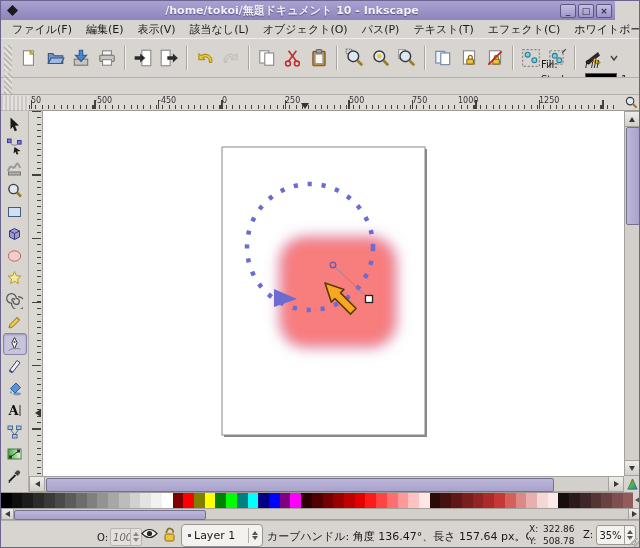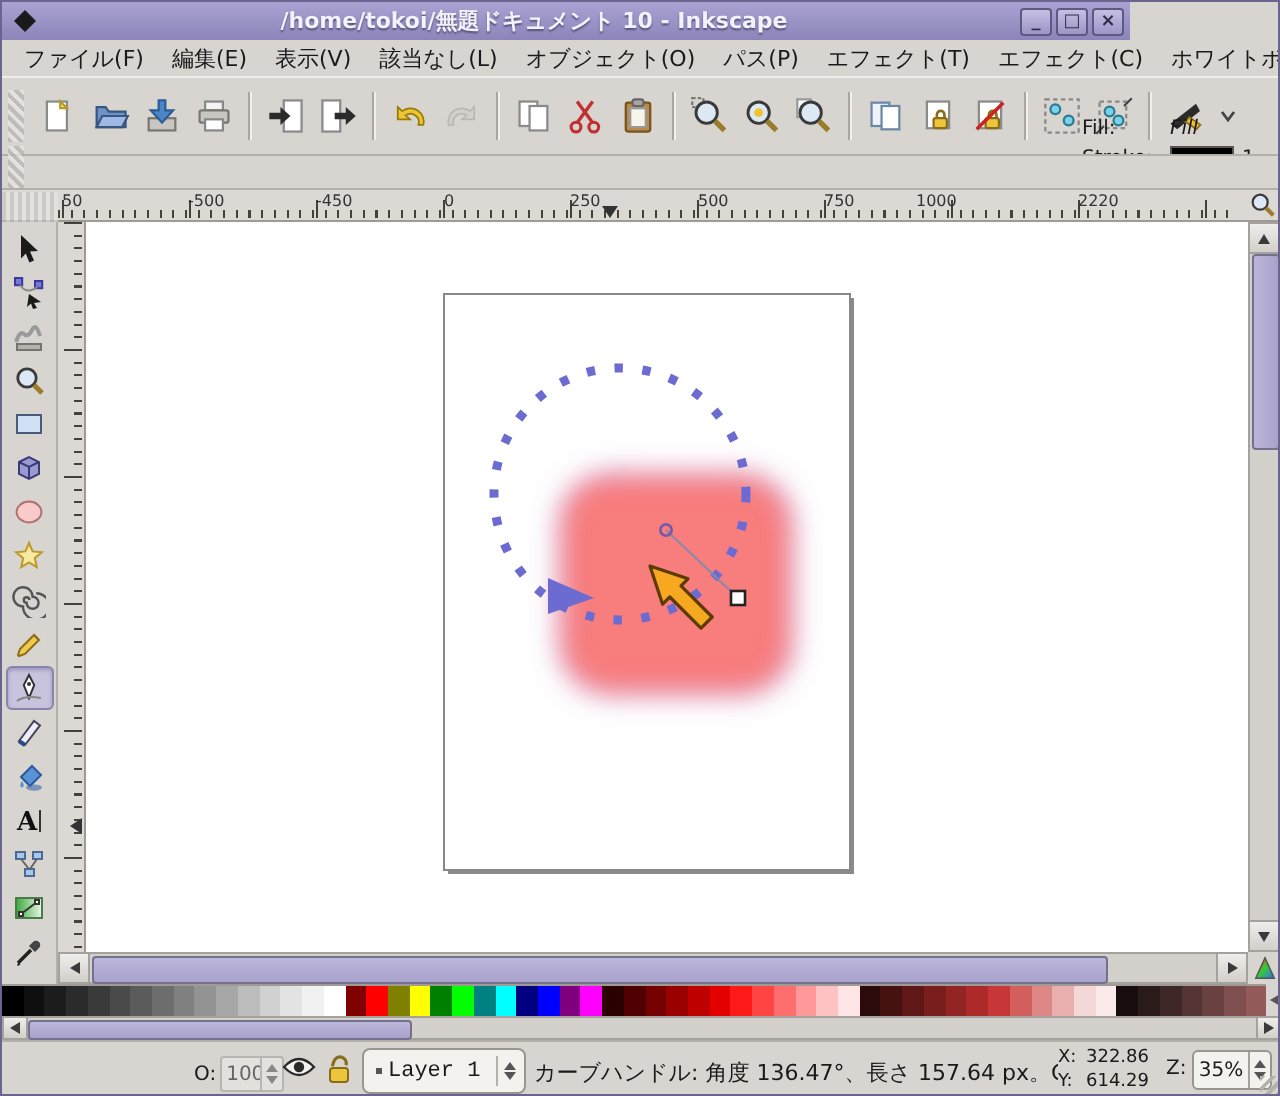--- a/index.html
+++ b/index.html
@@ -1,19 +1,19 @@
 <!DOCTYPE html>
 <html><head>
 <meta charset="utf-8">
 <style>
   html,body{margin:0;padding:0;}
   #win{position:relative;width:640px;height:548px;background:#d8d4d0;font-family:"DejaVu Sans",sans-serif;overflow:hidden;border:1px solid #6a648f;box-sizing:border-box;}
   .abs{position:absolute;}
   
-  .titlebar{left:0;top:0;width:564px;height:19px;background:linear-gradient(#a9a2d2,#8d85ba);display:flex;align-items:center;color:#f3f1fa;font-size:11px;font-weight:bold;}
+  .titlebar{left:0;top:0;width:614px;height:19px;background:linear-gradient(#a9a2d2,#8d85ba);display:flex;align-items:center;color:#f3f1fa;font-size:11px;font-weight:bold;}
   .win-logo{width:11px;height:11px;margin:0 6px;background:#1a1a1a;clip-path:polygon(50% 0,100% 50%,50% 100%,0 50%);}
   .title-text{flex:1;text-align:center;text-shadow:0 1px 1px #55507a;white-space:nowrap;overflow:hidden;}
   .winbtns{display:flex;gap:2px;margin-right:3px;}
   .winbtn{width:16px;height:14px;background:linear-gradient(#c5bfe2,#9d95c7);border:1px solid #5e5884;border-radius:2px;color:#2f2b4a;font-size:9px;line-height:12px;text-align:center;box-sizing:border-box;}
   
   .menubar{left:0;top:19px;width:640px;height:18px;background:#d8d4d0;display:flex;align-items:center;padding-left:4px;box-sizing:border-box;}
   .menu-item{font-size:11px;color:#1a1a1a;padding:1px 7px;white-space:nowrap;}
   
   .cmdbar{left:0;top:37px;width:640px;height:39px;background:#d8d4d0;border-top:1px solid #efedeb;display:flex;align-items:center;padding-left:3px;box-sizing:border-box;}
   .grip{width:8px;height:26px;margin-right:4px;background:repeating-linear-gradient(45deg,#b5b1ac 0 2px,#e8e6e3 2px 4px);opacity:.7;}
@@ -71,31 +71,31 @@
   .palscroll{left:0;top:507px;width:640px;height:12px;background:#d3d0cc;border:1px solid #a5a19c;box-sizing:border-box;}
   .palscroll .ps-btn{position:absolute;top:0;width:11px;height:10px;background:linear-gradient(#efedeb,#d2cfca);display:flex;align-items:center;justify-content:center;border-right:1px solid #a5a19c;}
   .palscroll .ps-btn.right{right:0;border-right:none;border-left:1px solid #a5a19c;}
   .ps-thumb{position:absolute;left:12px;top:1px;width:190px;height:8px;background:linear-gradient(#bcb6da,#a9a2cc);border:1px solid #76708f;border-radius:2px;}
   
   .statusbar{left:0;top:519px;width:640px;height:29px;background:#d8d4d0;border-top:1px solid #b3afa9;font-size:10px;color:#1a1a1a;box-sizing:border-box;}
   .st-fs{position:absolute;left:4px;top:2px;line-height:12px;}
   .st-fs .lab{display:inline-block;width:36px;}
   .st-op{position:absolute;left:96px;top:7px;display:flex;align-items:center;gap:2px;}
   .spinbox{background:#eceae7;border:1px solid #a5a19c;border-radius:2px;height:16px;display:flex;align-items:center;}
-  .spinbox .val{padding:0 2px;font-size:10px;overflow:hidden;}
+  .spinbox .val{padding:0 2px;font-size:10px;overflow:hidden;font-style:italic;}
   .spin-arrows{display:flex;flex-direction:column;justify-content:center;gap:2px;border-left:1px solid #a5a19c;padding:0 2px;height:100%;box-sizing:border-box;}
   .sa{width:0;height:0;border-left:3px solid transparent;border-right:3px solid transparent;}
   .sa.up{border-bottom:4px solid #555;}
   .sa.dn{border-top:4px solid #555;}
   .st-op .spinbox{width:30px;opacity:.6;}
   .st-eye{position:absolute;left:140px;top:6px;}
   .st-lock{position:absolute;left:161px;top:5px;}
   .layer-combo{position:absolute;left:180px;top:3px;width:80px;height:21px;background:#f4f2ef;border:1px solid #9a968f;border-radius:4px;display:flex;align-items:center;font-size:11px;}
   .layer-combo .dot{width:3px;height:3px;background:#555;margin:0 3px 0 6px;}
-  .layer-combo .nm{flex:1;font-family:Liberation Mono, monospace;}
+  .layer-combo .nm{flex:1;}
   .layer-combo .cdiv{width:1px;height:15px;background:#b5b1ac;margin-right:3px;}
   .unfold{display:flex;flex-direction:column;gap:1px;margin-right:4px;}
   .st-msg{position:absolute;left:266px;top:8px;width:262px;white-space:nowrap;overflow:hidden;font-size:11px;}
   .st-xy{position:absolute;left:528px;top:2px;font-size:9px;line-height:12px;text-align:left;}
   .st-xy b{font-weight:normal;display:inline-block;width:14px;}
   .st-z{position:absolute;left:582px;top:8px;font-size:10px;}
   .st-zoom{position:absolute;left:595px;top:4px;width:38px;height:18px;background:#f4f2ef;border:1px solid #9a968f;border-radius:3px;display:flex;align-items:center;}
   .st-zoom .val{flex:1;text-align:center;font-size:10px;}
   .st-grip{position:absolute;right:1px;bottom:1px;width:10px;height:10px;background:repeating-linear-gradient(135deg,#b5b1ac 0 2px,transparent 2px 4px);}
   svg{display:block;}
@@ -115,21 +115,21 @@
     </div>
   </div>
 
   <div class="abs menubar">
       <div class="menu-item">ファイル(F)</div>
       <div class="menu-item">編集(E)</div>
       <div class="menu-item">表示(V)</div>
       <div class="menu-item">該当なし(L)</div>
       <div class="menu-item">オブジェクト(O)</div>
       <div class="menu-item">パス(P)</div>
-      <div class="menu-item">エフェクト(T)</div>
+      <div class="menu-item">テキスト(T)</div>
       <div class="menu-item">エフェクト(C)</div>
       <div class="menu-item">ホワイトボード(B)</div>
     </div>
 
   <div class="abs cmdbar">
     <div class="grip"></div>
   <button class="tbtn">
         <svg width="20" height="20" viewBox="0 0 18 18">
           <rect x="4" y="2.5" width="9" height="13" fill="#fff" stroke="#8a8a8a"></rect>
           <path d="M10 2.5 l3 3 h-3 z" fill="#f7e9a0" stroke="#b89b2a"></path>
@@ -302,21 +302,21 @@
         </svg>
     </div>
   <span class="hruler-label" style="left: 30px;">50</span>
       <span class="hruler-label" style="left: 93px;">-500</span>
       <span class="hruler-label" style="left: 157px;">-450</span>
       <span class="hruler-label" style="left: 221px;">0</span>
       <span class="hruler-label" style="left: 284px;">250</span>
       <span class="hruler-label" style="left: 348px;">500</span>
       <span class="hruler-label" style="left: 411px;">750</span>
       <span class="hruler-label" style="left: 457px;">1000</span>
-      <span class="hruler-label" style="left: 538px;">2220</span>
+      <span class="hruler-label" style="left: 538px;">1250</span>
     </div>
 
   <div class="abs toolbox">
       <button class="toolbtn">
         <svg width="17" height="17" viewBox="0 0 16 17">
           <path d="M4 1.5 L12.5 9.5 L8.5 9.8 L10.5 14.2 L8.2 15.2 L6.4 10.8 L4 13.2 z" fill="#1a1a1a"></path>
         </svg>
       </button>
       <button class="toolbtn">
         <svg width="17" height="17" viewBox="0 0 16 17">
@@ -597,21 +597,21 @@
       <span class="nm">Layer 1</span>
       <span class="cdiv"></span>
       <span class="unfold">
           <span class="sa up"></span>
           <span class="sa dn"></span>
         </span>
     </div>
     <div class="st-msg">カーブハンドル: 角度 136.47°、長さ 157.64 px。Ctrl..</div>
     <div class="st-xy">
       <div><b>X:</b><span>322.86</span></div>
-      <div><b>Y:</b><span>614.29</span></div>
+      <div><b>Y:</b><span>508.78</span></div>
     </div>
     <div class="st-z">Z:</div>
     <div class="st-zoom">
       <span class="val">35%</span>
       <span class="spin-arrows">
           <span class="sa up"></span>
           <span class="sa dn"></span>
         </span>
     </div>
     <div class="st-grip"></div>

